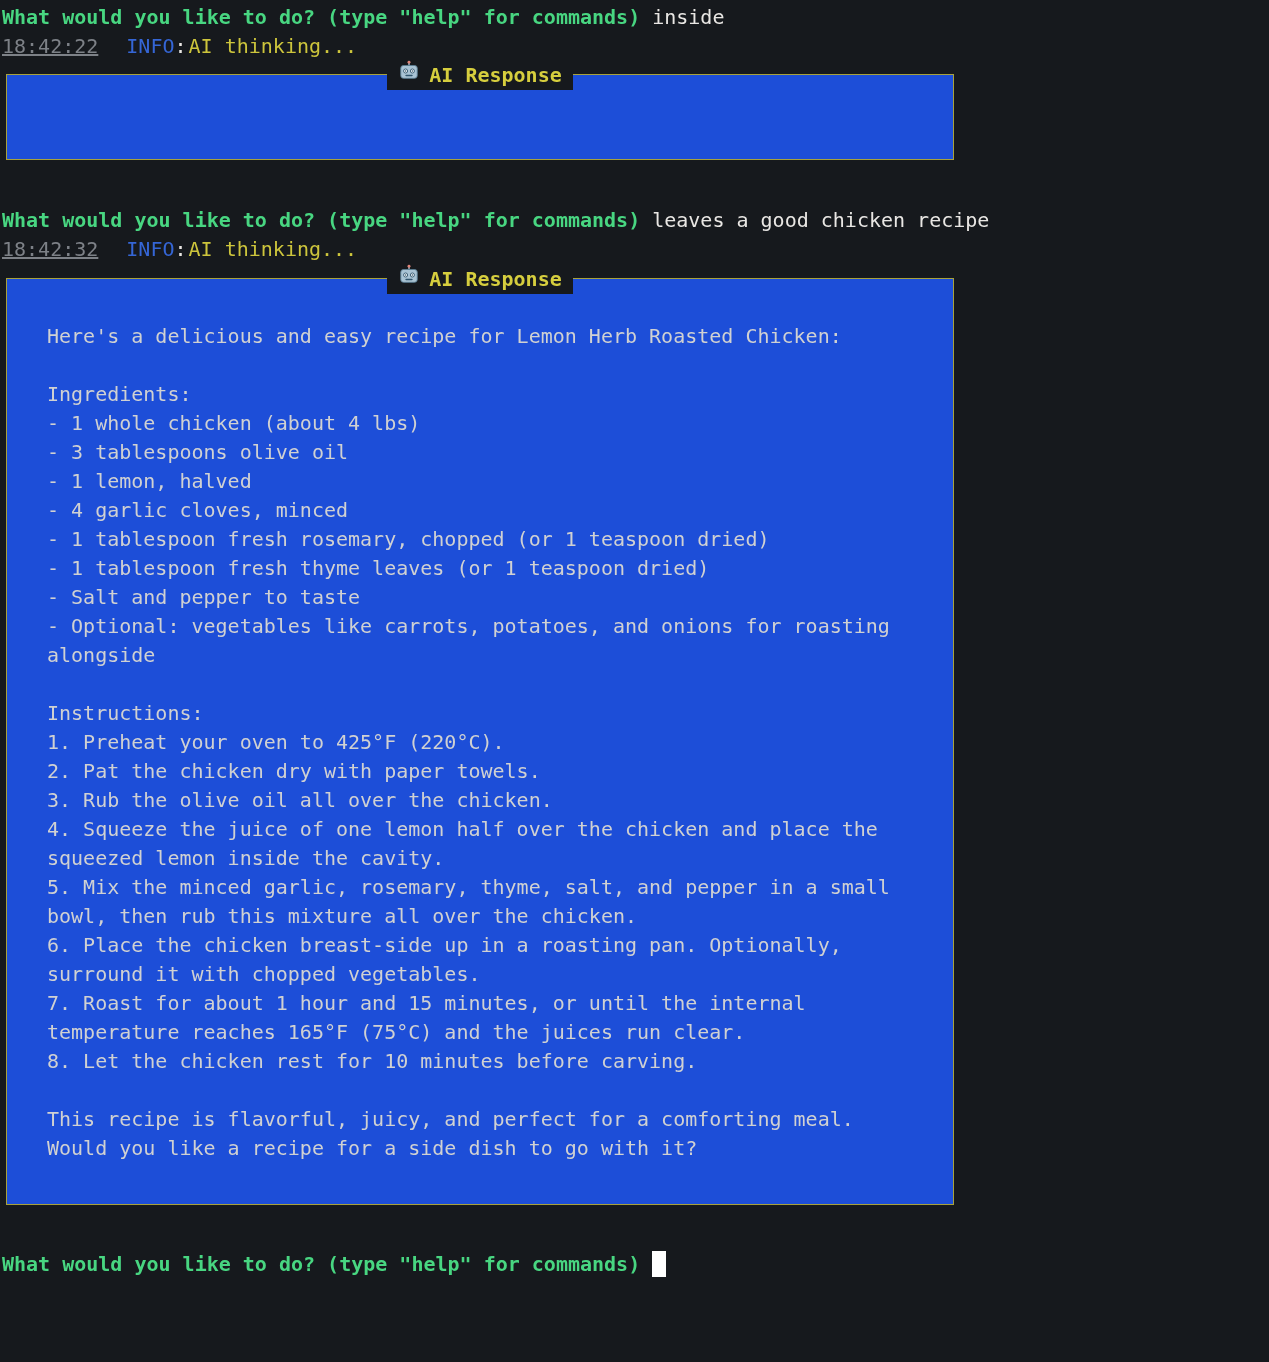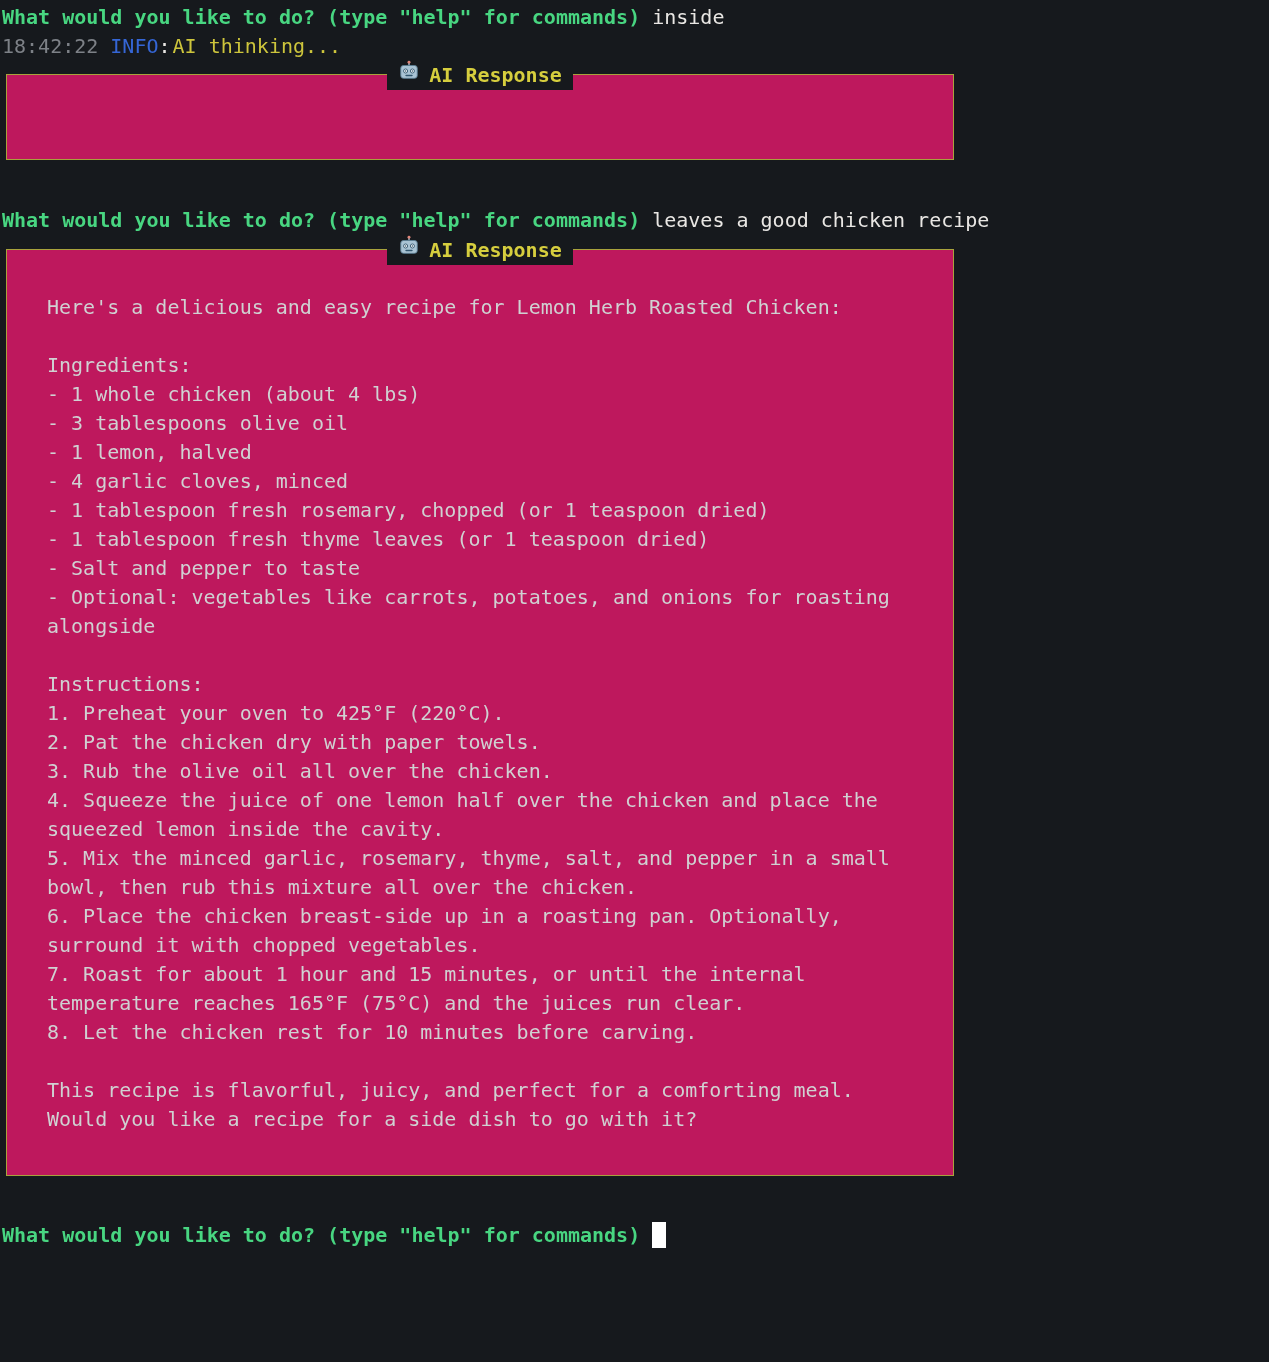--- a/index.html
+++ b/index.html
@@ -14,33 +14,33 @@
     line-height: 29px;
     color: #d0d1d2;
   }
   .term {
     padding: 3px 0 0 2px;
     width: 1267px;
   }
   .line { white-space: pre; }
   .prompt-label { color: #48d681; font-weight: bold; margin-top: 14px; }
   .user-input { color: #e9e7e4; margin-left: 12px; }
-  .log-time { color: #7d8187; }
-  .log-level { color: #3566d6; margin-left: 12px; }
+  .log-time { color: #7d8187; text-decoration: underline; }
+  .log-level { color: #3566d6; margin-left: 28px; }
   .log-colon { color: #e9e7e4; }
   .log-msg { color: #cdc53c; margin-left: 2px; }
 
   .response-box {
     position: relative;
     box-sizing: border-box;
     width: 948px;
     margin-left: 4px;
     border: 1px solid #a8a23c;
     padding: 43px 38px 41px 40px;
-    background: #be185d;
+    background: #1d4ed8;
   }
   .box1 { margin-top: 13px; }
   .box2 { margin-top: 14px; }
   .box-title {
     position: absolute;
     top: -15px;
     left: 0;
     right: 0;
     text-align: center;
     line-height: 29px;
@@ -95,20 +95,21 @@
             <rect x="8" y="16" width="8" height="1.8" rx="0.9" fill="#31556d"></rect>
           </svg>
         </span>
         <span>AI Response</span>
       </span>
     </div>
   </div>
 
   <div class="line prompt2"><span class="prompt-label">What would you like to do? (type "help" for commands)</span><span class="user-input">leaves a good chicken recipe</span></div>
 
+  <div class="line"><span class="log-time">18:42:32</span><span class="log-level">INFO</span><span class="log-colon">:</span><span class="log-msg">AI thinking...</span></div>
 
   <div class="response-box box2">
     <div class="box-title">
       <span class="box-title-inner">
         <span class="robot-icon-svg">
           <svg width="22" height="22" viewBox="0 0 24 24">
             <line x1="12" y1="2.5" x2="12" y2="6" stroke="#9fb6c4" stroke-width="1.6"></line>
             <circle cx="12" cy="2.5" r="1.6" fill="#e0857a"></circle>
             <rect x="3" y="6" width="18" height="14" rx="3" fill="#a9c3d4" stroke="#5a7d92" stroke-width="1"></rect>
             <circle cx="8.3" cy="12" r="2.2" fill="#ffffff" stroke="#31556d" stroke-width="1"></circle>

